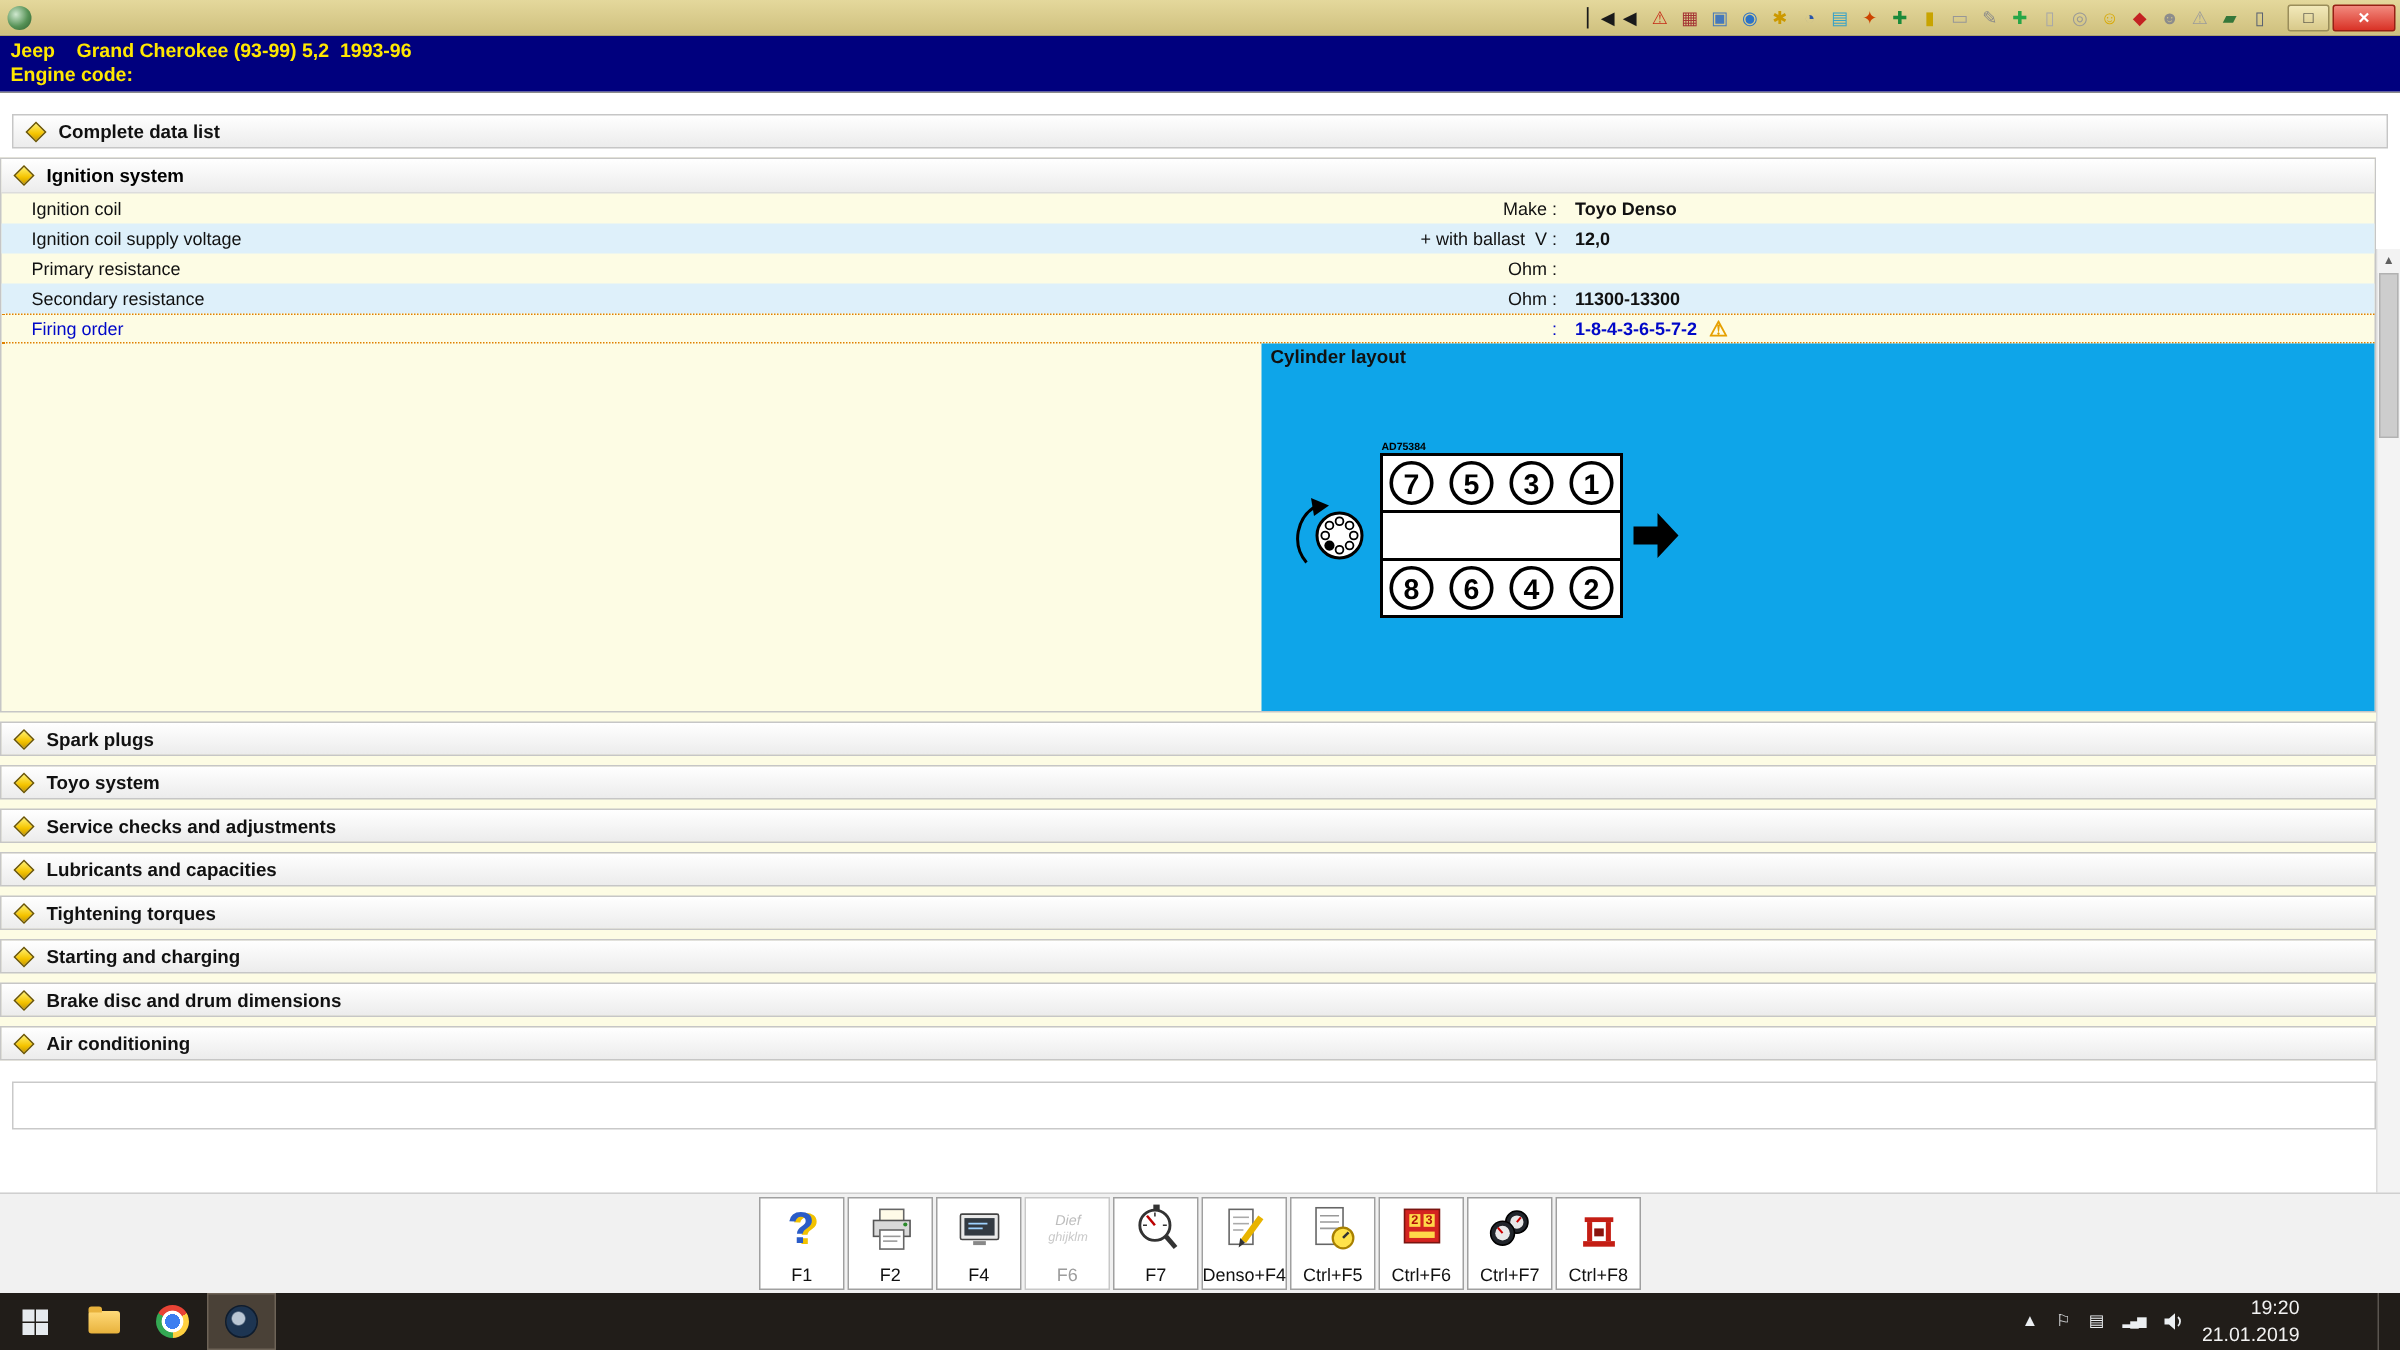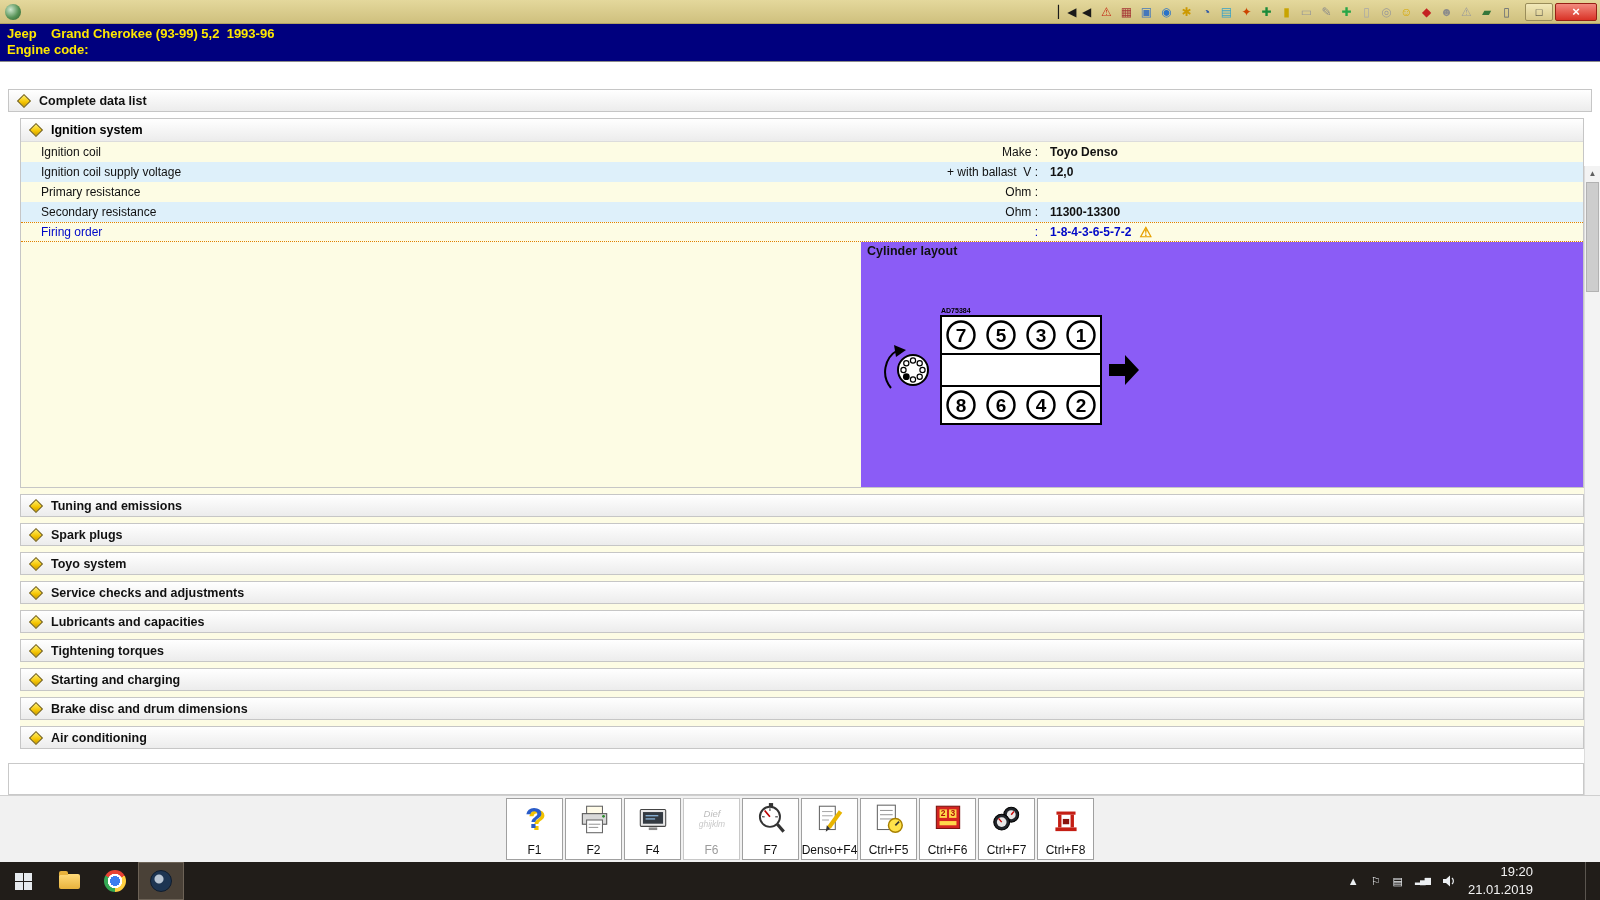--- a/index.html
+++ b/index.html
@@ -26,37 +26,37 @@
   .vehicle .l1{font-weight:bold;font-size:13px;white-space:pre}
   .vehicle .l2{font-weight:bold;font-size:13px;margin-top:1px}
 
   
   .content{position:absolute;top:61px;left:0;width:1600px;height:734px;background:#fff;
     border-top:1px solid #8a8a8a}
   .bar{height:23px;background:linear-gradient(#ffffff,#ececec);border:1px solid #c6c6c6;
     display:flex;align-items:center;gap:10px;padding-left:10px;font-weight:bold;font-size:12.5px;color:#111}
   .dmd{width:10px;height:10px;flex:none;transform:rotate(45deg);
     background:linear-gradient(135deg,#fff06a,#f5c400 60%,#c79a00);border:1px solid #6b5500}
-  .cdl{margin:27px 8px 6px 8px}
-  .main-region{margin:0 16px 0 20px;background:#fdfce4}
+  .cdl{margin:14px 8px 6px 8px}
+  .main-region{margin:0 16px 0 0;background:#fdfce4}
 
   .ignition-panel{border:1px solid #c6c6c6;background:#fdfce4}
   .sec-head{height:23px;background:linear-gradient(#ffffff,#ececec);border-bottom:1px solid #dcdcdc;
     display:flex;align-items:center;gap:10px;padding-left:10px;font-weight:bold;font-size:12.5px}
   .drow{display:grid;grid-template-columns:1fr 330px 545px;height:20px;align-items:center;font-size:12px;color:#111}
   .drow .lbl{padding-left:20px}
   .drow .prm{text-align:right;white-space:pre}
   .drow .val{padding-left:12px;font-weight:bold;display:flex;align-items:center;gap:8px}
   .drow.blue{background:#def0fa}
   .drow.firing{color:#0008c8;border-top:1px dotted #e08000;border-bottom:1px dotted #e08000}
   .warn-tri{color:#e6a000;font-size:14px;font-weight:bold;line-height:1}
 
   .cyl-region{display:flex;height:245px}
   .cyl-left{width:840px}
-  .cyl-panel{flex:1;background:#8b5cf6;padding:2px 3px 0 6px}
+  .cyl-panel{flex:1;background:#0ea5e9;padding:2px 3px 0 6px}
   .cyl-title{font-weight:bold;font-size:12.5px;color:#111}
   .cyl-svg{margin:46px 0 0 16px;display:block}
 
   .sec-bar{margin-top:6px}
   .bottom-white{margin:14px 16px 0 8px;height:32px;background:#fff;border:1px solid #c9c9c9}
 
   
   .scrollbar{position:absolute;right:0;top:104px;width:16px;height:676px;background:#f3f3f3;
     border-left:1px solid #dcdcdc}
   .sb-btn{height:16px;text-align:center;font-size:8px;color:#606060;line-height:16px;background:#f3f3f3}
@@ -229,24 +229,20 @@
             </g>
 
             <polygon points="226,60 242,60 242,51 256,66 242,81 242,72 226,72" fill="#000"></polygon>
           </svg>
         </div>
       </div>
     </div>
 
     <div class="bar sec-bar">
       <span class="dmd"></span>
-      <span>Tuning and emissions</span>
-    </div>
-    <div class="bar sec-bar">
-      <span class="dmd"></span>
       <span>Spark plugs</span>
     </div>
     <div class="bar sec-bar">
       <span class="dmd"></span>
       <span>Toyo system</span>
     </div>
     <div class="bar sec-bar">
       <span class="dmd"></span>
       <span>Service checks and adjustments</span>
     </div>

